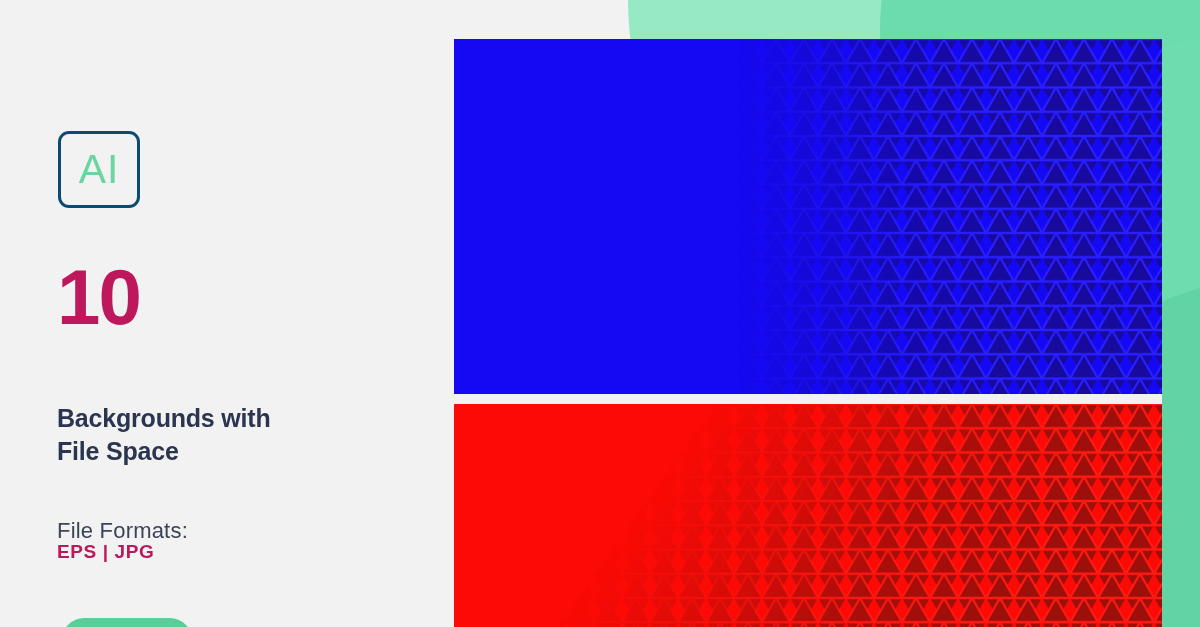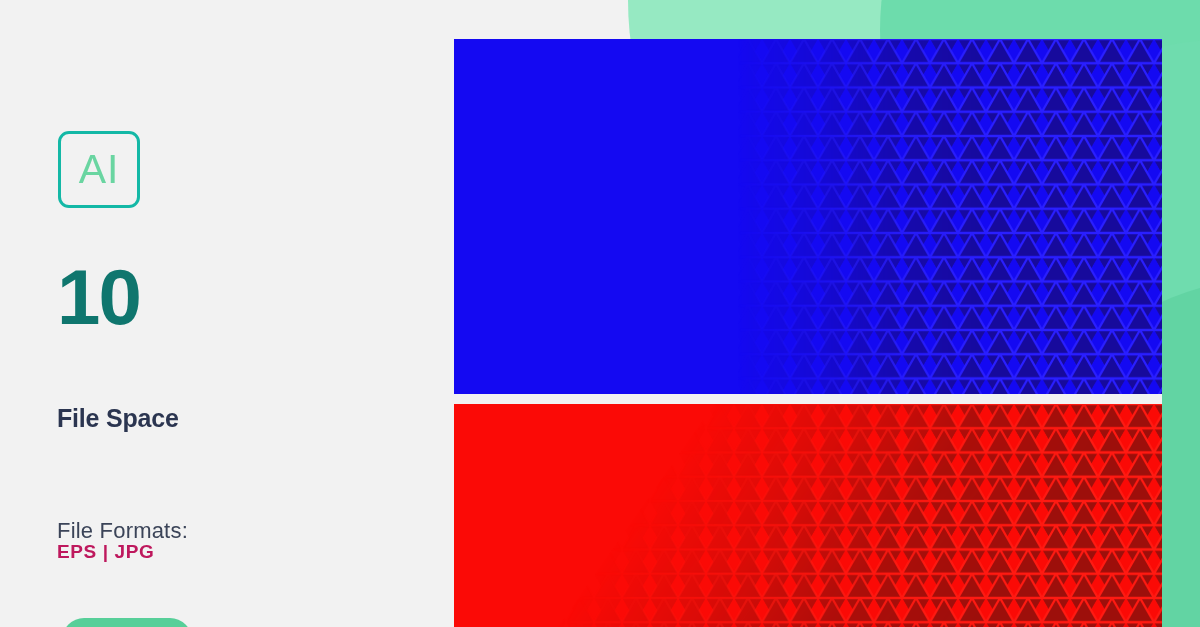--- a/index.html
+++ b/index.html
@@ -51,40 +51,40 @@
     left:0; top:0;
     width:454px; height:627px;
     background:#f2f2f2;
     z-index:5;
   }
 
   #ai-badge {
     position:absolute;
     left:58px; top:131px;
     width:82px; height:77px;
-    border:3px solid #14b8a6;
+    border:3px solid #0c4a6e;
     border-radius:11px;
     display:flex;
     align-items:center;
     justify-content:center;
   }
   #ai-badge-label {
     font-size:41px;
     font-weight:300;
     color:#6ad5a1;
     letter-spacing:1px;
     line-height:1;
   }
 
   #headline-count {
     position:absolute;
     left:57px; top:258px;
     font-size:78px;
     font-weight:bold;
-    color:#0f766e;
+    color:#be185d;
     letter-spacing:-2px;
     line-height:1;
   }
   #headline-title {
     position:absolute;
     left:57px; top:348px;
     font-size:47px;
     font-weight:bold;
     color:#1d2848;
     letter-spacing:-1px;
@@ -223,20 +223,21 @@
   </div>
 
   <div id="left-panel">
 
     <div id="ai-badge">
       <span id="ai-badge-label">AI</span>
     </div>
 
     <div id="headline-count">10</div>
     <div id="headline-sub">
+      <div>Backgrounds with</div>
       <div>File Space</div>
     </div>
 
     <div id="formats-label">File Formats:</div>
     <div id="formats-value">EPS  |  JPG</div>
 
     <div id="cta-pill"></div>
   </div>
 
 </div>

